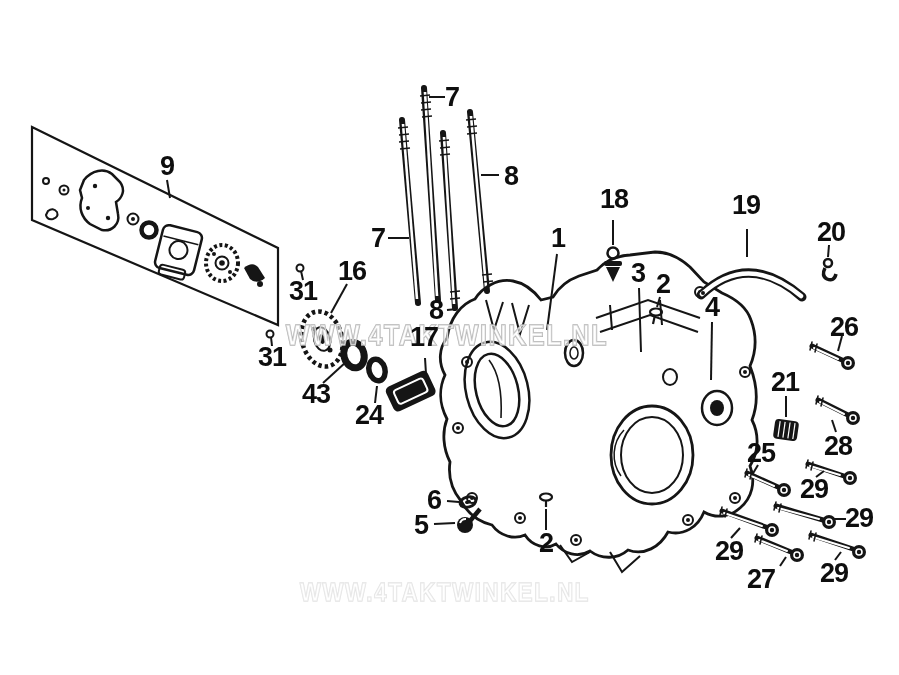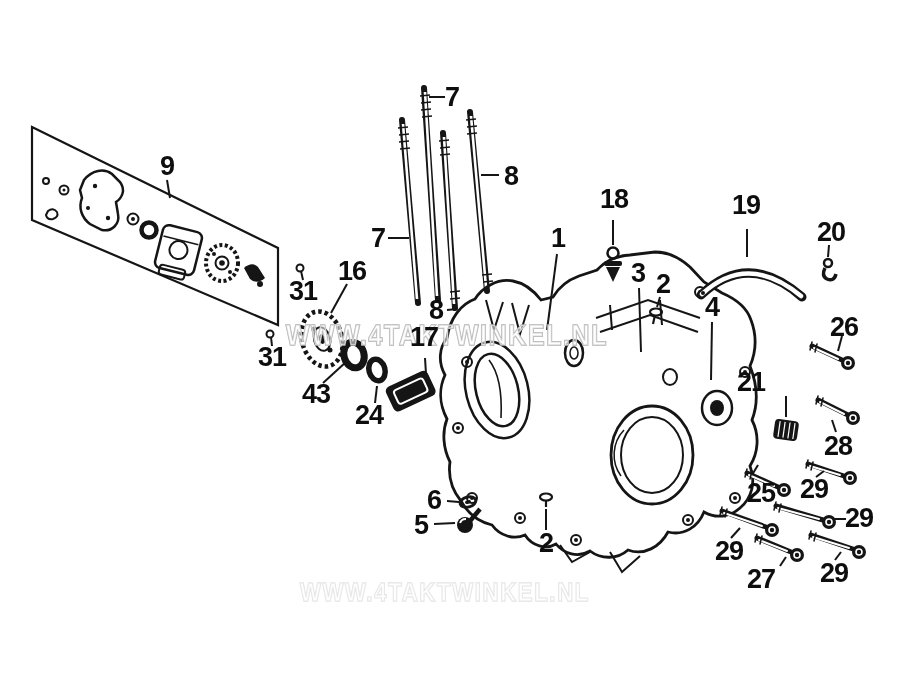--- a/index.html
+++ b/index.html
@@ -347,23 +347,23 @@
       <span class="callout" style="left: 511px; top: 176px;">8</span>
       <span class="callout" style="left: 436px; top: 310px;">8</span>
       <span class="callout" style="left: 614px; top: 199px;">18</span>
       <span class="callout" style="left: 558px; top: 238px;">1</span>
       <span class="callout" style="left: 638px; top: 273px;">3</span>
       <span class="callout" style="left: 663px; top: 284px;">2</span>
       <span class="callout" style="left: 712px; top: 307px;">4</span>
       <span class="callout" style="left: 746px; top: 205px;">19</span>
       <span class="callout" style="left: 831px; top: 232px;">20</span>
       <span class="callout" style="left: 844px; top: 327px;">26</span>
-      <span class="callout" style="left: 751px; top: 382px;">21</span>
+      <span class="callout" style="left: 785px; top: 382px;">21</span>
       <span class="callout" style="left: 838px; top: 446px;">28</span>
-      <span class="callout" style="left: 761px; top: 453px; margin-top: 40px;">25</span>
+      <span class="callout" style="left: 761px; top: 453px;">25</span>
       <span class="callout" style="left: 814px; top: 489px;">29</span>
       <span class="callout" style="left: 859px; top: 518px;">29</span>
       <span class="callout" style="left: 729px; top: 551px;">29</span>
       <span class="callout" style="left: 761px; top: 579px;">27</span>
       <span class="callout" style="left: 834px; top: 573px;">29</span>
       <span class="callout" style="left: 352px; top: 271px;">16</span>
       <span class="callout" style="left: 303px; top: 291px;">31</span>
       <span class="callout" style="left: 272px; top: 357px;">31</span>
       <span class="callout" style="left: 316px; top: 394px;">43</span>
       <span class="callout" style="left: 369px; top: 415px;">24</span>

